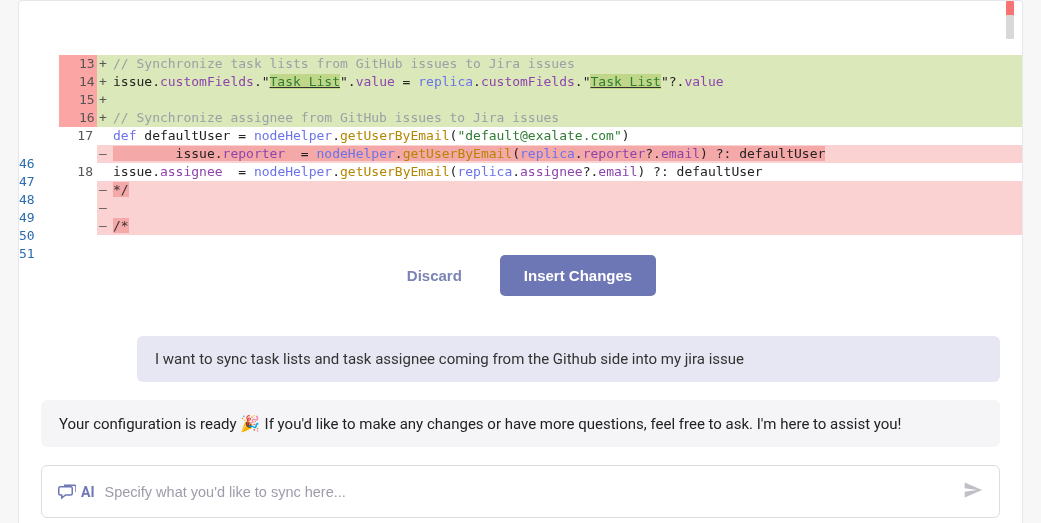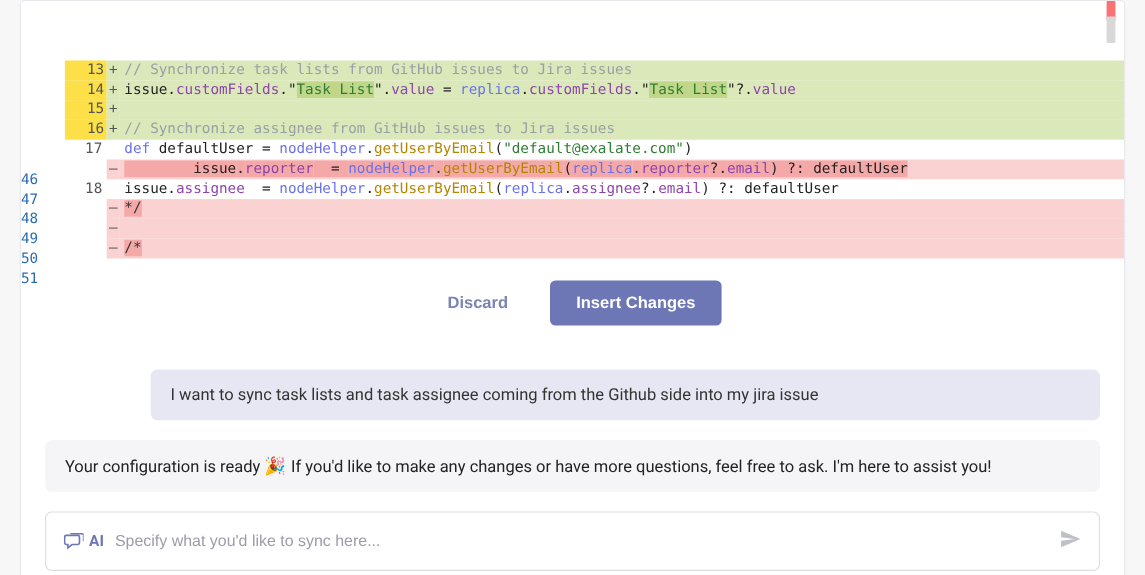--- a/index.html
+++ b/index.html
@@ -51,22 +51,22 @@
     flex-shrink: 0;
     color: #555;
     text-align: center;
   }
   .code-cell {
     flex: 1;
     padding-left: 4px;
     min-width: 0;
     overflow: hidden;
   }
-  .gutter-green { background: #fde047; padding-left: 20px; }
-  .hl-strong-green { background: #c0d78a; padding: 0 0; }
+  .gutter-green { background: #fca5a5; padding-left: 20px; }
+  .hl-strong-green { background: #c0d78a; padding: 0 0; text-decoration: underline; }
   .hl-strong-red { background: #f5a8a8; padding: 0 0; }
   
   .c-comment { color: #9aa0a6; }
   .c-kw { color: #6b72ea; }
   .c-ident { color: #222; }
   .c-prop { color: #8e44ad; }
   .c-method { color: #b48600; }
   .c-str { color: #2e7d32; }
   .c-op { color: #222; }
   

